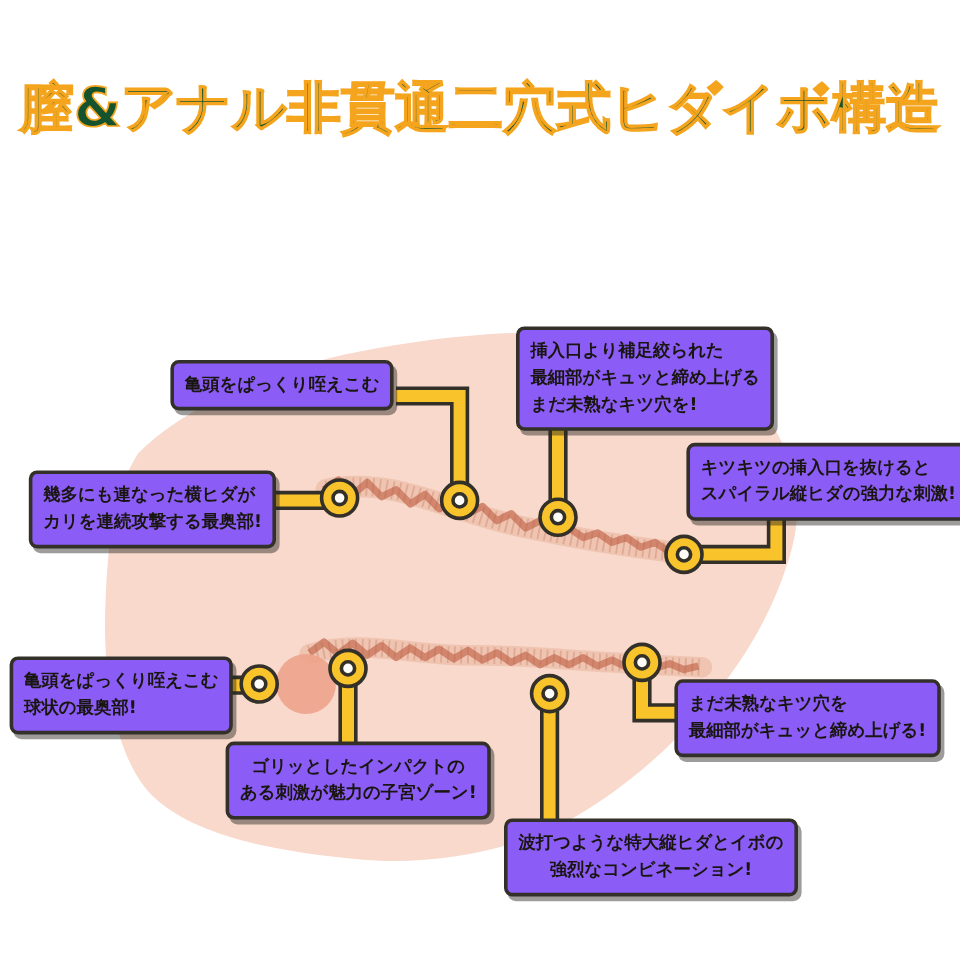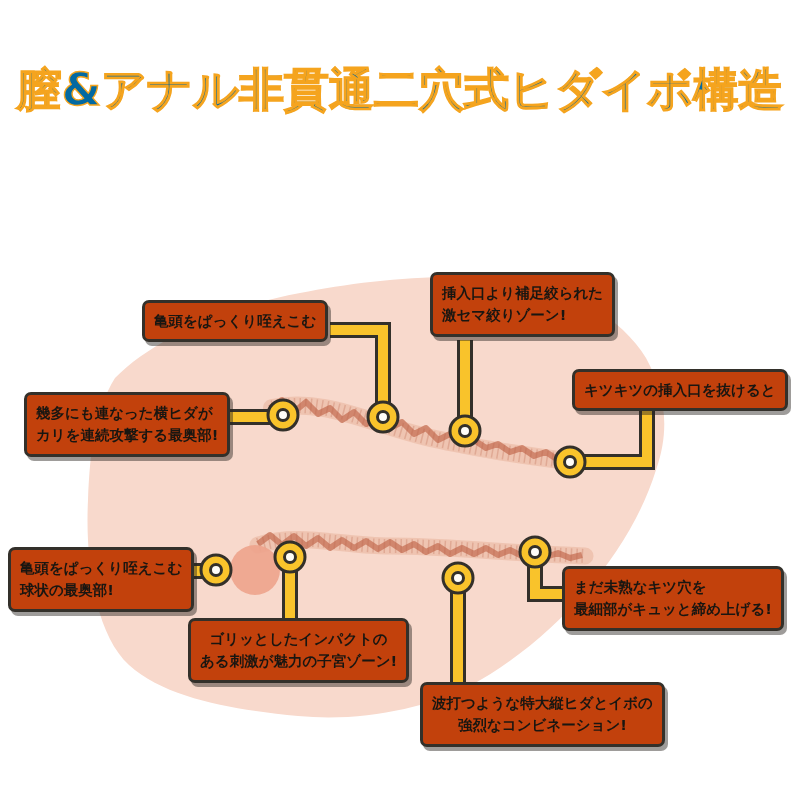--- a/index.html
+++ b/index.html
@@ -2,27 +2,27 @@
 <html><head>
 <meta charset="utf-8">
 <style>
   html,body{margin:0;padding:0;background:#fff;}
   .stage{
     position:relative;width:800px;height:800px;background:#ffffff;overflow:hidden;
     font-family:"DejaVu Sans","Liberation Sans",sans-serif;
   }
   .title{
     position:absolute;left:0;right:0;top:60px;margin:0;text-align:center;
-    font-size:45px;font-weight:bold;color:#0369a1;letter-spacing:0px;
+    font-size:45px;font-weight:bold;color:#14532d;letter-spacing:0px;
     white-space:nowrap;-webkit-text-stroke:1.4px #F5A41E;z-index:3;
   }
   svg.art{position:absolute;left:0;top:0;z-index:1;}
   .callout{
     position:absolute;z-index:2;
-    background:#c2410c;border:3px solid #33302A;border-radius:7px;
+    background:#8b5cf6;border:3px solid #33302A;border-radius:7px;
     padding:7px 9px;box-shadow:3px 4px 0 rgba(40,36,30,.45);
     color:#191611;font-weight:bold;font-size:14.5px;line-height:1.55;
     white-space:nowrap;
   }
   .cl{display:block;}
 </style>
 </head>
 <body>
 
 <div class="stage">
@@ -105,30 +105,32 @@
       </g>
     </g>
   </svg>
 
   <div class="callout" style="left:142px;top:300px;">
     <span class="cl">亀頭をぱっくり咥えこむ</span>
   </div>
 
   <div class="callout" style="left:430px;top:272px;">
     <span class="cl">挿入口より補足絞られた</span>
-    <span class="cl">激セマ絞りゾーン!</span>
+    <span class="cl">最細部がキュッと締め上げる</span>
+    <span class="cl">まだ未熟なキツ穴を!</span>
   </div>
 
   <div class="callout" style="left:24px;top:392px;">
     <span class="cl">幾多にも連なった横ヒダが</span>
     <span class="cl">カリを連続攻撃する最奥部!</span>
   </div>
 
   <div class="callout" style="left:572px;top:369px;">
     <span class="cl">キツキツの挿入口を抜けると</span>
+    <span class="cl">スパイラル縦ヒダの強力な刺激!</span>
   </div>
 
   <div class="callout" style="left:8px;top:547px;">
     <span class="cl">亀頭をぱっくり咥えこむ</span>
     <span class="cl">球状の最奥部!</span>
   </div>
 
   <div class="callout" style="left:188px;top:618px;text-align:center;">
     <span class="cl">ゴリッとしたインパクトの</span>
     <span class="cl">ある刺激が魅力の子宮ゾーン!</span>

